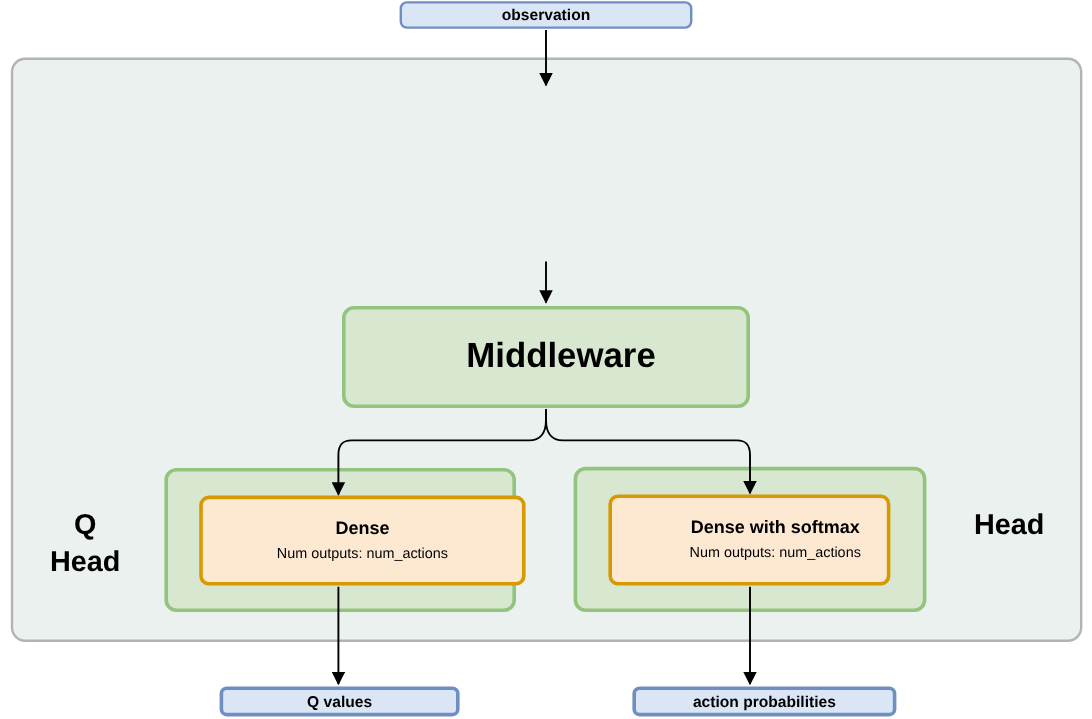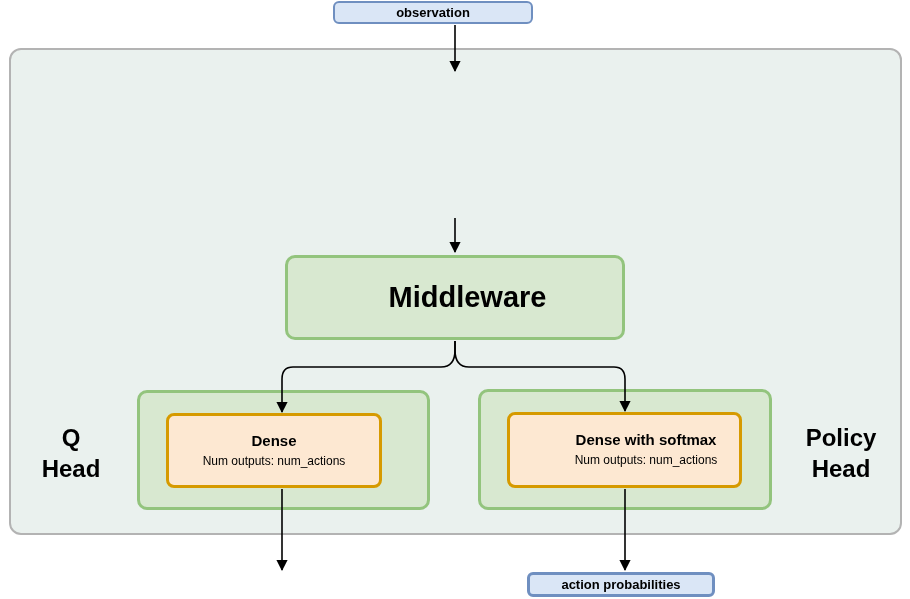--- a/index.html
+++ b/index.html
@@ -48,41 +48,41 @@
     border-radius: 10px;
     font-weight: bold;
   }
   .orange-node {
     background: var(--orange-fill);
     border: 3px solid var(--orange-border);
     border-radius: 8px;
     flex-direction: column;
     gap: 5px;
   }
-  .observation-node   { left: 333px; top: 1px;   width: 200px; height: 23px; }
+  .observation-node   { left: 333px; top: 1px;   width: 244px; height: 23px; }
   .input-embedder     { left: 285px; top: 73px;  width: 340px; height: 144px; font-size: 31px; }
   .middleware         { left: 285px; top: 255px; width: 340px; height: 85px;  font-size: 29px; padding-left: 25px; }
   .q-head-container   { left: 137px; top: 390px; width: 293px; height: 120px; }
   .policy-head-container { left: 478px; top: 389px; width: 294px; height: 121px; }
-  .q-dense            { left: 166px; top: 413px; width: 216px; height: 75px; }
+  .q-dense            { left: 166px; top: 413px; width: 272px; height: 75px; }
   .policy-dense       { left: 507px; top: 412px; width: 235px; height: 76px; padding-left: 43px; }
   .dense-title        { font-weight: bold; font-size: 15px; line-height: 15px; }
   .dense-subtitle     { font-weight: normal; font-size: 12px; line-height: 16px; }
   .head-label {
     position: absolute;
     width: 110px;
     text-align: center;
     font-weight: bold;
     font-size: 24px;
     line-height: 31px;
   }
   .q-head-label       { left: 16px;  top: 422px; }
   .policy-head-label  { left: 786px; top: 422px; }
   .q-values-node      { left: 183px; top: 572px; width: 200px; height: 25px; border-width: 3px; }
-  .action-prob-node   { left: 527px; top: 572px; width: 188px; height: 25px; border-width: 3px; }
+  .action-prob-node   { left: 527px; top: 572px; width: 220px; height: 25px; border-width: 3px; }
   
   .arrows {
     position: absolute;
     left: 0; top: 0;
     width: 910px; height: 599px;
     pointer-events: none;
   }
   .arrows path {
     fill: none;
     stroke: var(--arrow-color, #000);
@@ -120,24 +120,26 @@
   <div class="node orange-node policy-dense">
     <span class="dense-title">Dense with softmax</span>
     <span class="dense-subtitle">Num outputs: num_actions</span>
   </div>
 
   <div class="head-label q-head-label">
     <div>Q</div>
     <div>Head</div>
   </div>
   <div class="head-label policy-head-label">
-    <div>Policy</div>
     <div>Head</div>
   </div>
 
+  <div class="node blue-node q-values-node">
+    <span>Q values</span>
+  </div>
   <div class="node blue-node action-prob-node">
     <span>action probabilities</span>
   </div>
 
   <svg class="arrows" viewBox="0 0 910 599" xmlns="http://www.w3.org/2000/svg">
     <defs>
       <marker id="arrowhead" viewBox="0 0 10 10" refX="9" refY="5" markerWidth="9" markerHeight="7" orient="auto">
         <path d="M0,0 L10,5 L0,10 z"></path>
       </marker>
     </defs>

